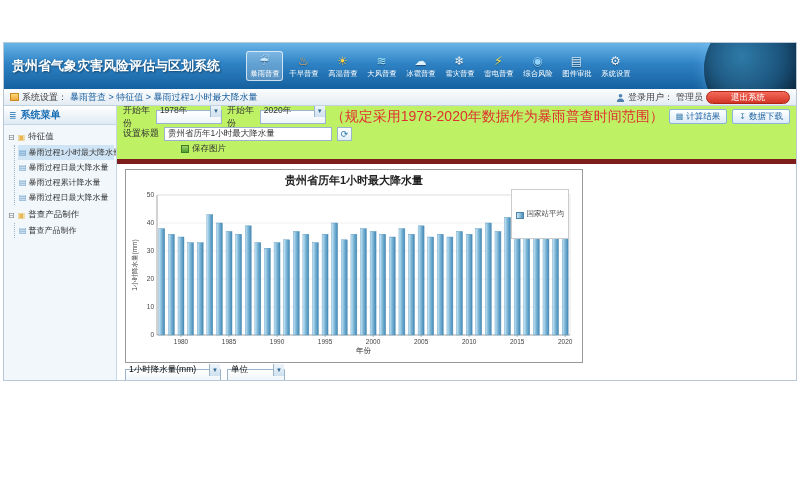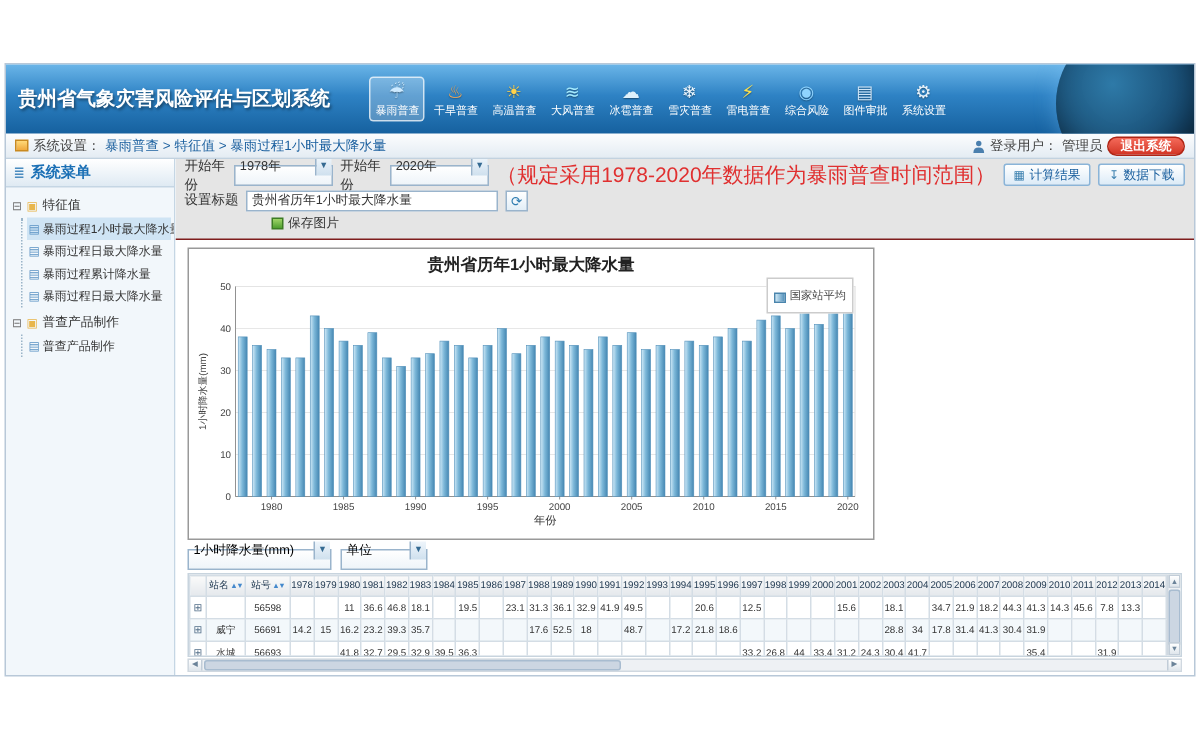--- a/index.html
+++ b/index.html
@@ -1,18 +1,18 @@
 <!DOCTYPE html>
 <html><head>
 <meta charset="utf-8">
 <style>
   *{margin:0;padding:0;box-sizing:border-box;}
   html,body{width:800px;height:500px;overflow:hidden;background:#fff;
     font-family:"Liberation Sans","DejaVu Sans",sans-serif;}
-  .app{position:absolute;left:3px;top:42px;width:794px;height:409px;border:1px solid #b8c8d8;
+  .app{position:absolute;left:3px;top:42px;width:794px;height:339px;border:1px solid #b8c8d8;
     display:flex;flex-direction:column;background:#fff;}
   
   .hdr{flex:0 0 46px;position:relative;display:flex;align-items:center;overflow:hidden;
     background:linear-gradient(180deg,#6ab5e8 0%,#2e82c4 45%,#16619f 100%);}
   .hdr-title{color:#fff;font-weight:bold;font-size:13px;margin-left:8px;white-space:nowrap;
     text-shadow:1px 1px 2px rgba(0,0,0,.45);z-index:2;}
   .hdr-nav{display:flex;margin-left:26px;gap:2px;z-index:2;}
   .nav-item{width:37px;display:flex;flex-direction:column;align-items:center;padding:2px 0 1px;border:1px solid transparent;border-radius:3px;cursor:pointer;}
   .nav-item.sel{background:rgba(255,255,255,.25);border:1px solid rgba(255,255,255,.7);}
   .nav-ico{font-size:12px;line-height:14px;height:14px;text-shadow:0 1px 1px rgba(0,0,0,.4);}
@@ -21,58 +21,58 @@
     background:radial-gradient(circle at 35% 38%,#2e7aa8 0%,#16486e 55%,#0a2a46 100%);
     box-shadow:inset -10px -12px 22px rgba(0,0,0,.55),0 0 14px rgba(130,200,255,.4);}
   
   .crumbbar{flex:0 0 17px;display:flex;align-items:center;font-size:9px;color:#444;padding:0 6px;gap:3px;
     background:linear-gradient(#fcfdfe,#e4ecf3);border-bottom:1px solid #c2d2e0;}
   .crumb-ico{width:9px;height:8px;background:linear-gradient(#ffd978,#f0a93c);border:1px solid #c98a20;}
   .crumb-path{color:#1a5f9e;}
   .spacer{flex:1;}
   .person-svg{width:9px;height:9px;}
   .logout{border:1px solid #b02515;background:linear-gradient(#f46a5a,#d23525);color:#fff;
-    border-radius:8px;font-size:8.5px;height:13px;line-height:11px;padding:0 8px;cursor:pointer;font-weight:bold;}
+    border-radius:8px;font-size:8.5px;height:13px;line-height:11px;padding:0 24px;cursor:pointer;}
   
   .body-row{flex:1;display:flex;overflow:hidden;}
   .side{flex:0 0 113px;background:#f2f7fb;border-right:1px solid #c5d6e4;display:flex;flex-direction:column;overflow:hidden;}
   .side-hd{flex:0 0 19px;display:flex;align-items:center;gap:4px;padding:0 5px;font-size:10px;font-weight:bold;color:#1a6fb5;
     background:linear-gradient(#ffffff,#dfeaf3);border-bottom:1px solid #c5d6e4;}
   .menu-ico{color:#4a8cc0;font-size:9px;}
   .tree{padding:4px 2px;font-size:8px;}
   .tree-parent{display:flex;align-items:center;gap:3px;color:#333;padding:2px 2px;cursor:pointer;white-space:nowrap;font-size:8.5px;}
   .tw{color:#777;font-size:8px;}
   .fold{color:#e8b64c;font-size:8px;}
   .tree-items{margin-left:8px;border-left:1px dotted #9ab4c8;padding-left:3px;margin-bottom:2px;}
   .tree-item{display:flex;align-items:center;gap:2px;padding:2px 1px;color:#333;cursor:pointer;white-space:nowrap;}
   .tree-item.sel{background:#cfe4f4;}
   .doc{color:#5b93c4;font-size:8px;}
   
   .main{flex:1;display:flex;flex-direction:column;background:#fff;overflow:hidden;}
-  .tbar{flex:0 0 auto;background:#e5e5e5;border-bottom:1px solid #7f1d1d;padding:2px 6px 3px;font-size:9px;color:#333;}
+  .tbar{flex:0 0 auto;background:#bef264;border-bottom:5px solid #7f1d1d;padding:2px 6px 3px;font-size:9px;color:#333;}
   .trow{display:flex;align-items:center;gap:5px;height:17px;}
   .saverow{display:flex;align-items:center;height:14px;}
   .sel-box{border:1px solid #9ab4cc;background:linear-gradient(#fff,#eef4f9);height:14px;display:flex;align-items:center;
     padding:0 0 12px 3px;gap:4px;font-size:8.5px;min-width:66px;justify-content:space-between;cursor:pointer;}
   .caret{font-size:6px;color:#356a92;background:linear-gradient(#eef5fb,#cfe0ee);border-left:1px solid #9ab4cc;
     width:11px;text-align:center;height:12px;line-height:12px;}
   .note{color:#e03030;font-size:14px;white-space:nowrap;}
   .btn{display:inline-flex;align-items:center;gap:3px;border:1px solid #8ab4d8;background:linear-gradient(#ffffff,#dcebf7);
     color:#1a5f9e;font-size:8.5px;height:15px;padding:0 6px;border-radius:2px;cursor:pointer;white-space:nowrap;}
   .btn .bico{font-size:8px;color:#3a7fae;}
   .txt-input{border:1px solid #9ab4cc;height:14px;font-size:8.5px;width:168px;padding:0 3px;color:#333;background:#fff;}
   .mini-ico-btn{width:15px;height:14px;border:1px solid #9ab4cc;background:linear-gradient(#fff,#e2eef7);
     font-size:9px;color:#2e7cb0;text-align:center;line-height:13px;cursor:pointer;}
   .savelink{display:inline-flex;align-items:center;gap:3px;color:#333;font-size:8.5px;margin-left:58px;cursor:pointer;}
   .save-sw{width:8px;height:8px;background:linear-gradient(#9fd468,#4f9f2f);border:1px solid #3d7c24;}
   
   .chart-panel{flex:0 0 auto;width:458px;border:1px solid #999;margin:5px 0 3px 8px;position:relative;background:#fff;padding:2px 4px 2px;}
   .chart-title{text-align:center;font-size:11px;font-weight:bold;color:#222;padding:1px 0 2px;}
   .legend{position:absolute;top:19px;right:13px;border:1px solid #ccc;background:#fff;font-size:7.5px;color:#444;
-    padding:6px 4px;display:flex;align-items:flex-end;gap:3px;}
+    padding:19px 4px;display:flex;align-items:flex-end;gap:3px;}
   .legend-sw{width:8px;height:7px;background:linear-gradient(90deg,#cfe9f7,#5290ba);border:1px solid #4a85ad;}
   
   .frow{flex:0 0 auto;display:flex;gap:6px;padding:3px 8px 2px;align-items:center;}
   .w1{min-width:96px;}.w2{min-width:58px;}
   
   .twrap{flex:1;margin:0 8px;position:relative;overflow:hidden;border:1px solid #c8d4de;background:#fff;}
   table{border-collapse:collapse;width:calc(100% - 9px);table-layout:fixed;font-size:6.5px;color:#333;}
   th,td{border:1px solid #d4dde5;height:15px;overflow:hidden;white-space:nowrap;text-align:center;padding:0;}
   th{background:linear-gradient(#fafafa,#e4e8ec);font-weight:normal;color:#223a52;height:14px;}
   th.exp{width:11px;} th.name{width:26px;} th.sid{width:30px;}

